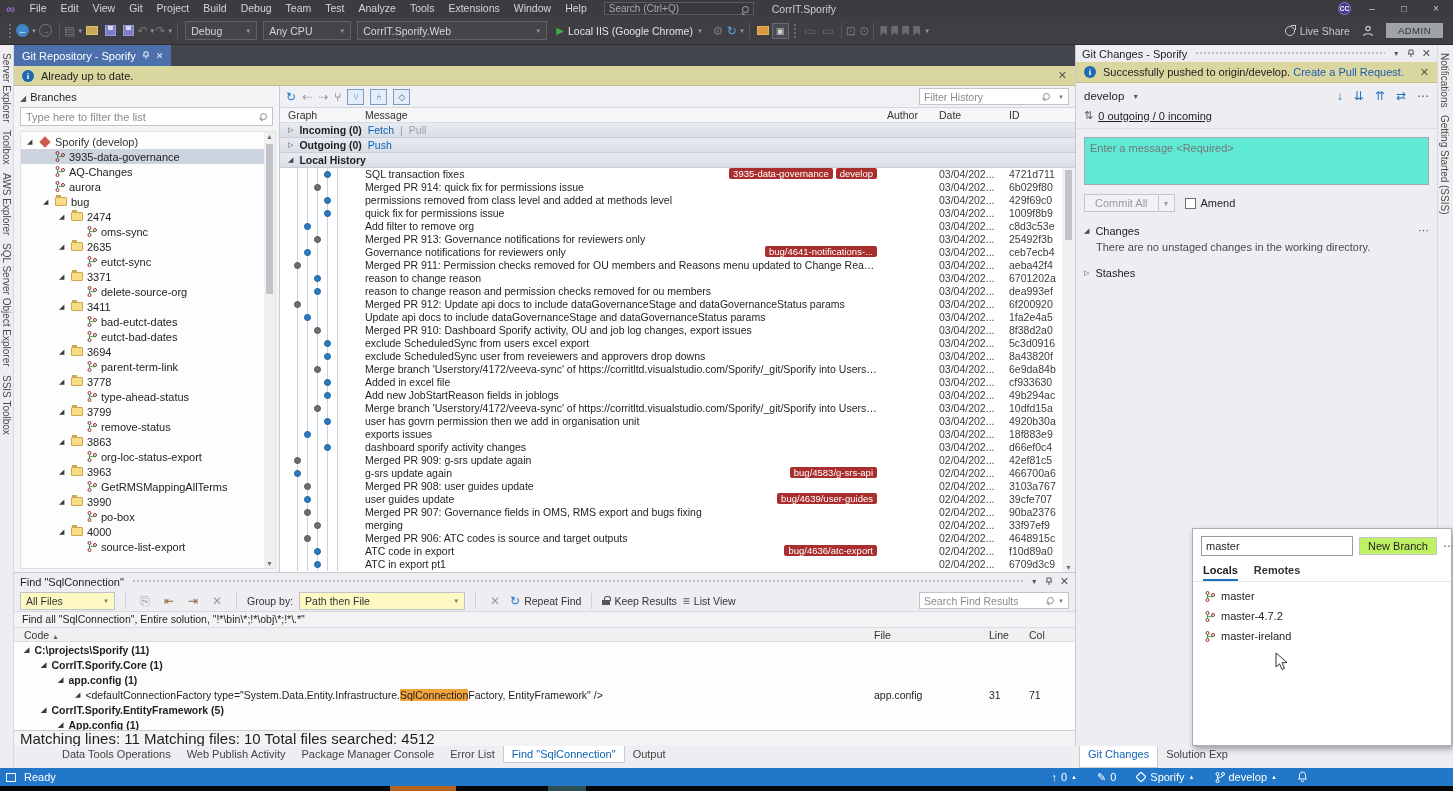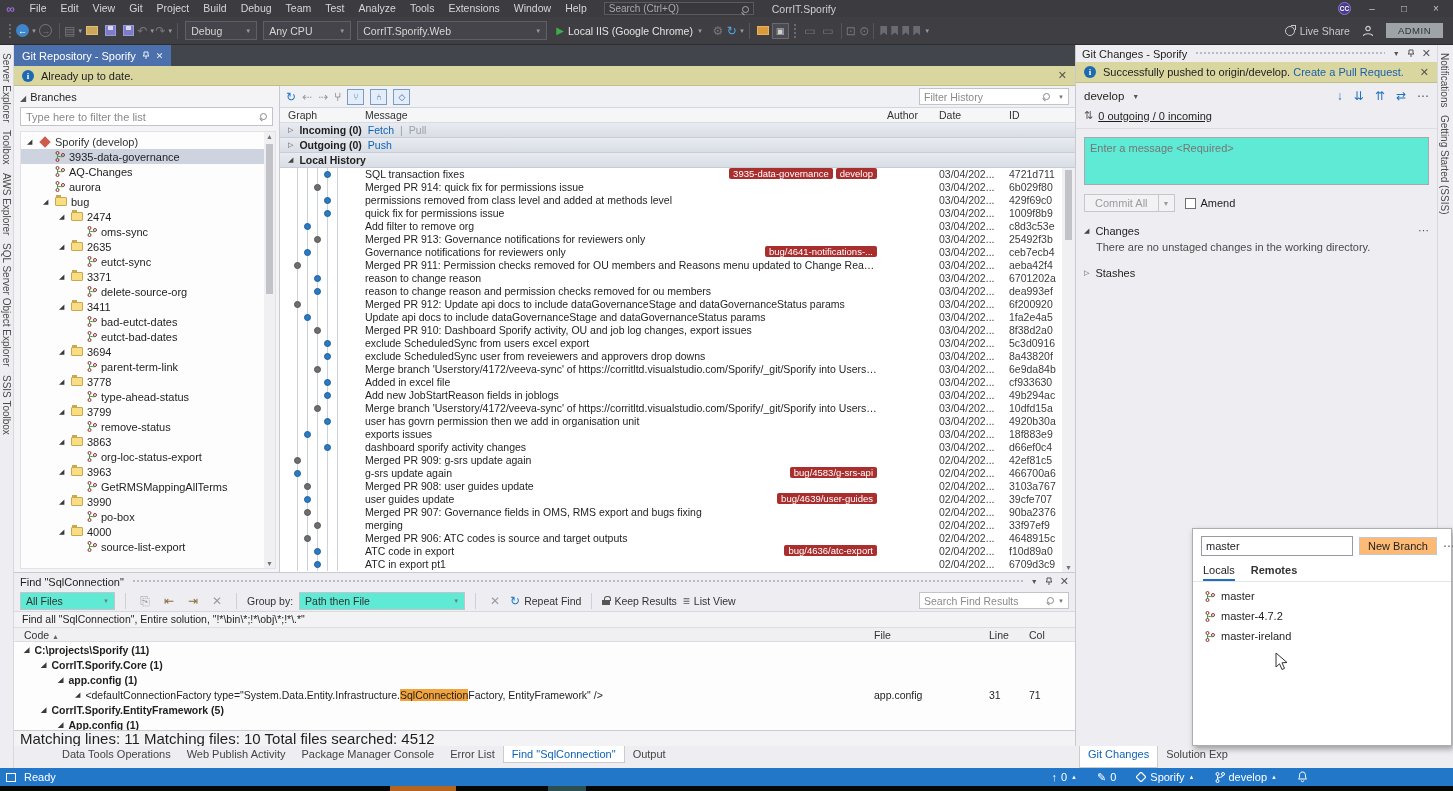--- a/index.html
+++ b/index.html
@@ -117,21 +117,21 @@
   .cauthor { width:52px; flex:none; }
   .cdate { width:70px; flex:none; color:#3c3c3c; }
   .cid { width:66px; flex:none; color:#3c3c3c; }
 
   
   .find { position:absolute; top:572px; left:14px; width:1061px; height:174px; background:#f3f3f6; border-top:1px solid #c9c9d0; display:flex; flex-direction:column; }
   .panel-title { height:17px; display:flex; align-items:center; gap:8px; padding:0 6px; font-size:11px; color:#1e1e1e; background:#eeeef2; }
   .dots-fill { flex:1; height:5px; background-image:radial-gradient(#b9bcc4 0.8px, transparent 0.8px); background-size:4px 4px; }
   .ptool { display:flex; gap:7px; color:#555; align-items:center; }
   .find-toolbar { height:22px; display:flex; align-items:center; gap:6px; padding:0 6px; background:#eeeef2; border-bottom:1px solid #d8d8de; }
-  .dd-light { height:18px; background:#5eead4; border:1px solid #c3c3cb; color:#333; display:flex; align-items:center; padding:0 5px; font-size:10.5px; }
+  .dd-light { height:18px; background:#fef9c3; border:1px solid #c3c3cb; color:#333; display:flex; align-items:center; padding:0 5px; font-size:10.5px; }
   .dd-light .caret { margin-left:auto; font-size:6px; color:#777; padding-left:8px; }
   .ftx { font-size:10.5px; color:#333; display:flex; align-items:center; gap:4px; }
   .lockico { width:8px; height:9px; position:relative; display:inline-block; }
   .lockico::before { content:''; position:absolute; bottom:0; width:8px; height:5px; background:#555; }
   .lockico::after { content:''; position:absolute; top:0; left:1.5px; width:5px; height:4px; border:1.2px solid #555; border-bottom:none; border-radius:3px 3px 0 0; }
   .find-search { margin-left:auto; width:150px; height:17px; background:#fff; border:1px solid #c3c3cb; display:flex; align-items:center; padding:0 4px; color:#8a8a8a; gap:4px; }
   .find-search .ph { flex:1; font-size:10.5px; }
   .find-summary { height:15px; line-height:15px; padding-left:8px; font-size:10.5px; background:#f3f3f6; color:#1e1e1e; }
   .find-cols { height:15px; display:flex; align-items:center; background:#f0f0f3; border-top:1px solid #dcdce2; border-bottom:1px solid #dcdce2; font-size:10.5px; color:#333; }
   .fc-code { flex:1; padding-left:10px; }
@@ -172,24 +172,24 @@
   .chk { width:11px; height:11px; border:1px solid #6e6e74; background:#fff; display:inline-block; }
   .gc-section { display:flex; align-items:center; gap:6px; padding:8px 8px 2px 8px; font-size:11px; }
   .gc-section .tri { font-size:7px; color:#444; }
   .gc-section .more { margin-left:auto; color:#555; }
   .gc-empty { padding:2px 8px 6px 20px; color:#4a4a4a; font-size:11px; }
 
   
   .popup { position:absolute; top:528px; left:1192px; width:260px; height:218px; background:#fff; border:1px solid #adadb5; box-shadow:2px 3px 6px rgba(0,0,0,.35); z-index:20; }
   .popup-top { display:flex; align-items:center; gap:6px; padding:7px 8px 4px 8px; }
   .popup input { flex:1; height:20px; border:1px solid #9a9aa2; padding:0 4px; font-size:11px; color:#1e1e1e; outline:none; }
-  .newbr { border:1px solid #c6c6cd; background:#fdba74; padding:2px 8px; font-size:11px; color:#1e1e1e; white-space:nowrap; }
+  .newbr { border:1px solid #c6c6cd; background:#bef264; padding:2px 8px; font-size:11px; color:#1e1e1e; white-space:nowrap; }
   .popup-more { color:#555; font-size:12px; }
   .popup-tabs { display:flex; gap:16px; padding:4px 10px 0 10px; border-bottom:1px solid #e4e4e9; }
-  .ptab { font-size:11px; font-weight:normal; color:#1e1e1e; padding-bottom:3px; }
+  .ptab { font-size:11px; font-weight:bold; color:#1e1e1e; padding-bottom:3px; }
   .ptab.active { border-bottom:2px solid #1f6fc0; }
   .ptab.inactive { font-weight:bold; color:#333; }
   .pick-row { display:flex; align-items:center; gap:6px; height:20px; padding-left:12px; font-size:11px; }
 
   
   .statusbar { position:absolute; top:768px; left:0; width:1453px; height:18px; background:#2277c9; color:#fff; display:flex; align-items:center; font-size:11px; }
   .sb-left { display:flex; align-items:center; gap:8px; padding-left:6px; }
   .winresto { width:10px; height:9px; border:1px solid #fff; }
   .sb-right { margin-left:auto; display:flex; align-items:center; gap:20px; padding-right:145px; }
   .sb-item { display:flex; align-items:center; gap:4px; }

